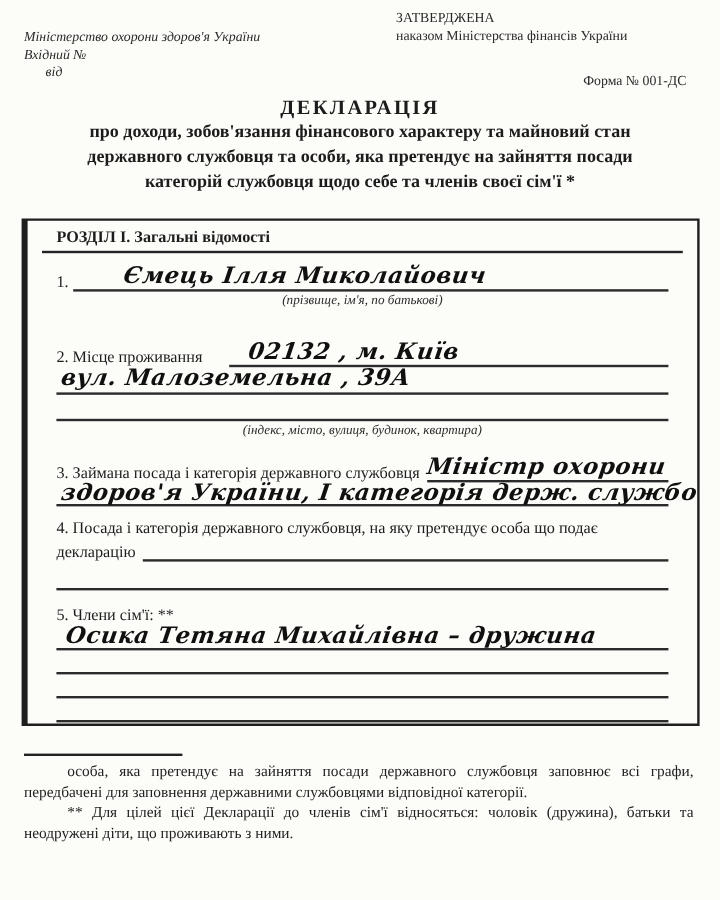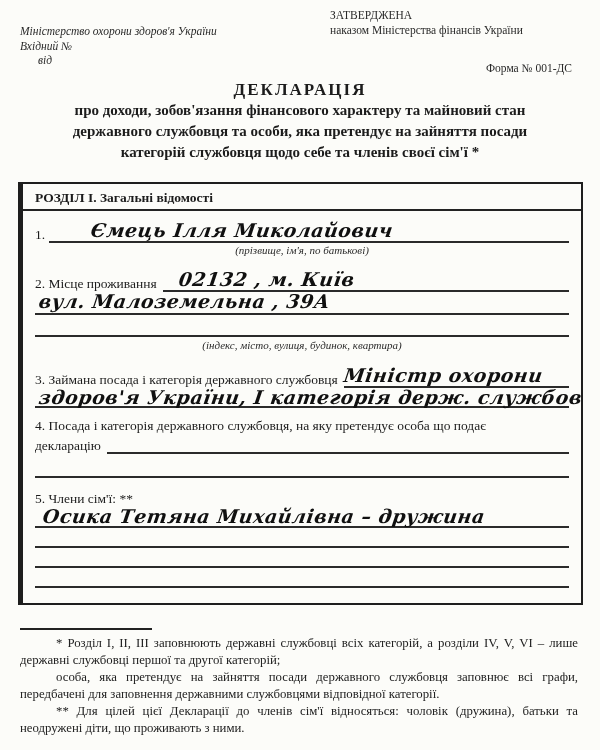--- a/index.html
+++ b/index.html
@@ -22,21 +22,21 @@
   
   .title{position:absolute;left:0;top:80px;width:600px;text-align:center;}
   .t1{font-size:17px;font-weight:bold;letter-spacing:2px;}
   .t2{font-size:15px;font-weight:bold;line-height:21px;padding:0 30px;}
 
   
   .box{
     position:absolute;left:18px;top:182px;width:565px;height:423px;
     border:2px solid #1e1e1e;border-left-width:5px;
     box-sizing:border-box;
-    padding:0 12px;
+    padding:0 24px;
     overflow:hidden;
     background:#fcfcf9;
   }
   .sec-h{
     margin:0 -12px;padding:6px 12px 3px;
     font-size:13.5px;font-weight:bold;
     border-bottom:2px solid #232323;
   }
   .row{position:relative;}
   .flex{display:flex;align-items:flex-end;}
@@ -54,21 +54,21 @@
     color:#101010;
     white-space:nowrap;
   }
   .cap{font-size:11px;font-style:italic;text-align:center;color:#2a2a2a;line-height:12px;}
   .para{font-size:13.5px;line-height:17px;}
 
   
   .item1{margin-top:4px;height:28px;}
   .item1 .fill{padding-left:42px;}
   .cap1{margin-top:1px;}
-  .item2a{margin-top:10px;height:26px;}
+  .item2a{margin-top:24px;height:26px;gap:16px;}
   .item2a .fill{padding-left:16px;}
   .item2b{height:21px;padding-left:4px;}
   .item2blank{height:20px;}
   .cap2{margin-top:2px;}
   .item3a{margin-top:13px;height:24px;align-items:flex-end;}
   .item3b{height:18px;padding-left:4px;}
   .item4p{margin-top:9px;}
   .item4a{height:20px;text-align:center;}
   .item4blank{margin-top:4px;height:18px;}
   .item5lbl{margin-top:12px;}
@@ -143,18 +143,17 @@
     <div class="row ulfull item5a"><span class="hand">Осика Тетяна Михайлівна – дружина</span></div>
     <div class="row ulfull blank5"></div>
     <div class="row ulfull blank5"></div>
     <div class="row ulfull blank5"></div>
     <div class="row ulfull blank5"></div>
 
   </div>
 
   <div class="footnotes">
     <div class="rule"></div>
-    <p>* Розділ І, ІІ, ІІІ заповнюють державні службовці всіх категорій, а розділи IV, V, VI – лише державні службовці першої та другої категорій;</p>
     <p>особа, яка претендує на зайняття посади державного службовця заповнює всі графи, передбачені для заповнення державними службовцями відповідної категорії.</p>
     <p>** Для цілей цієї Декларації до членів сім'ї відносяться: чоловік (дружина), батьки та неодружені діти, що проживають з ними.</p>
   </div>
 
 </div>
 
 </body></html>

